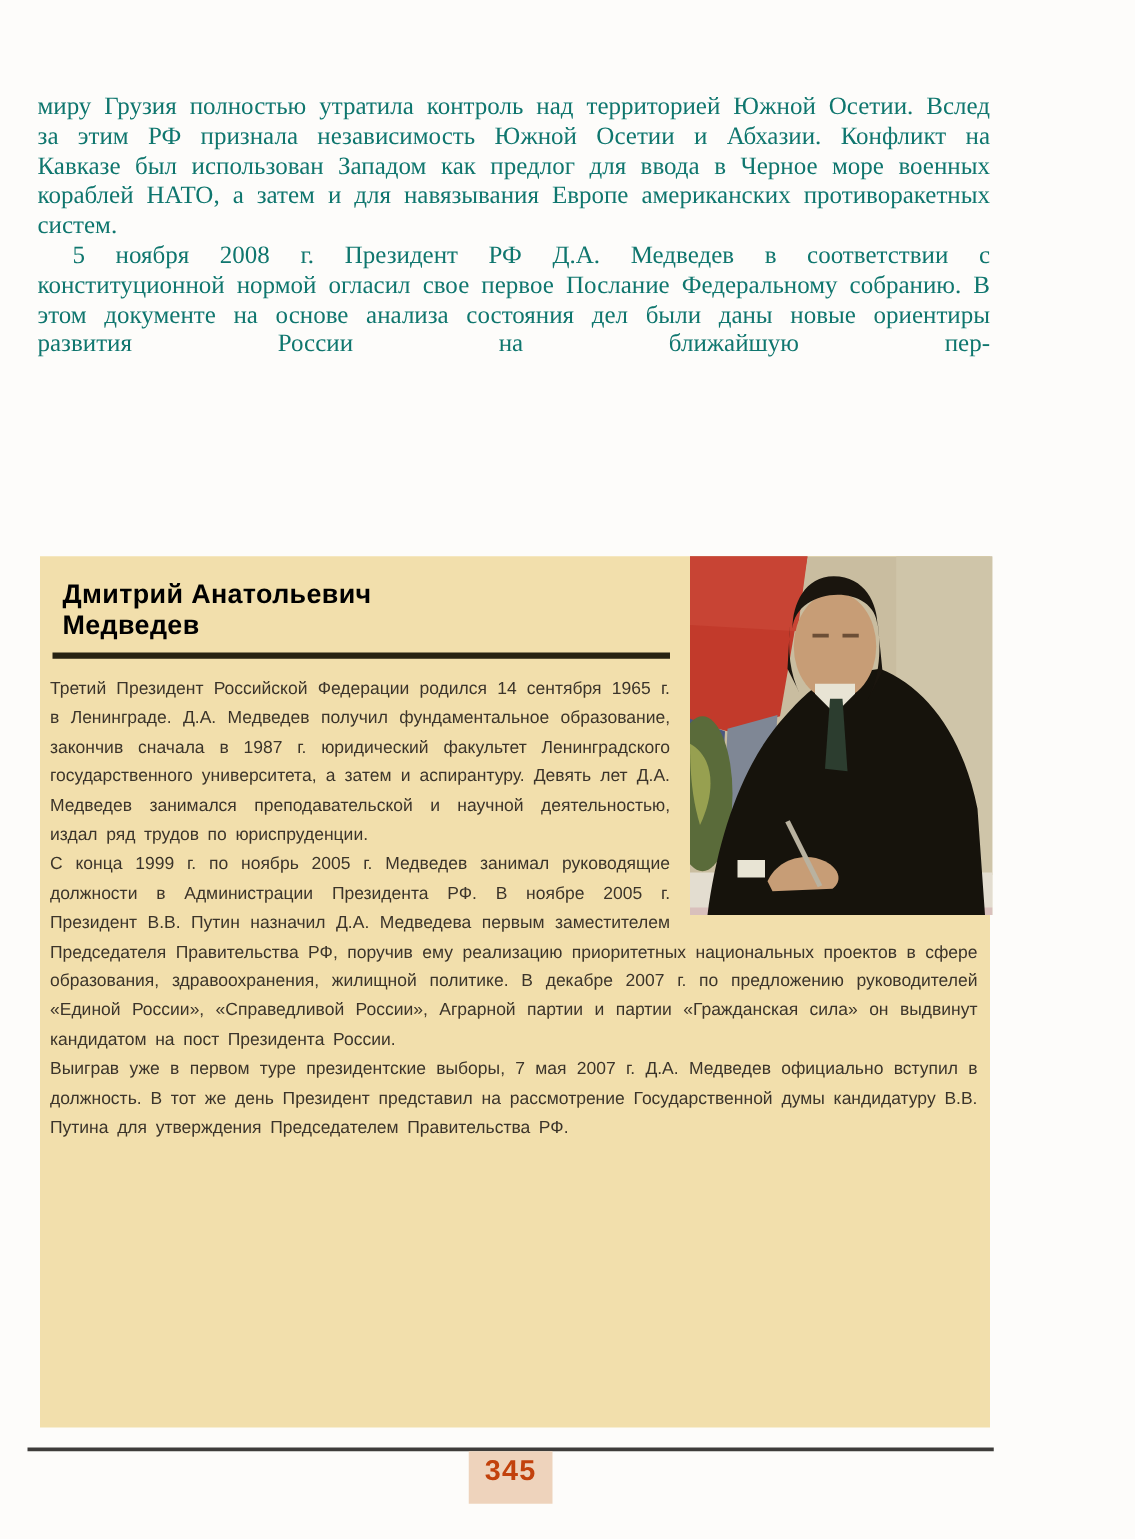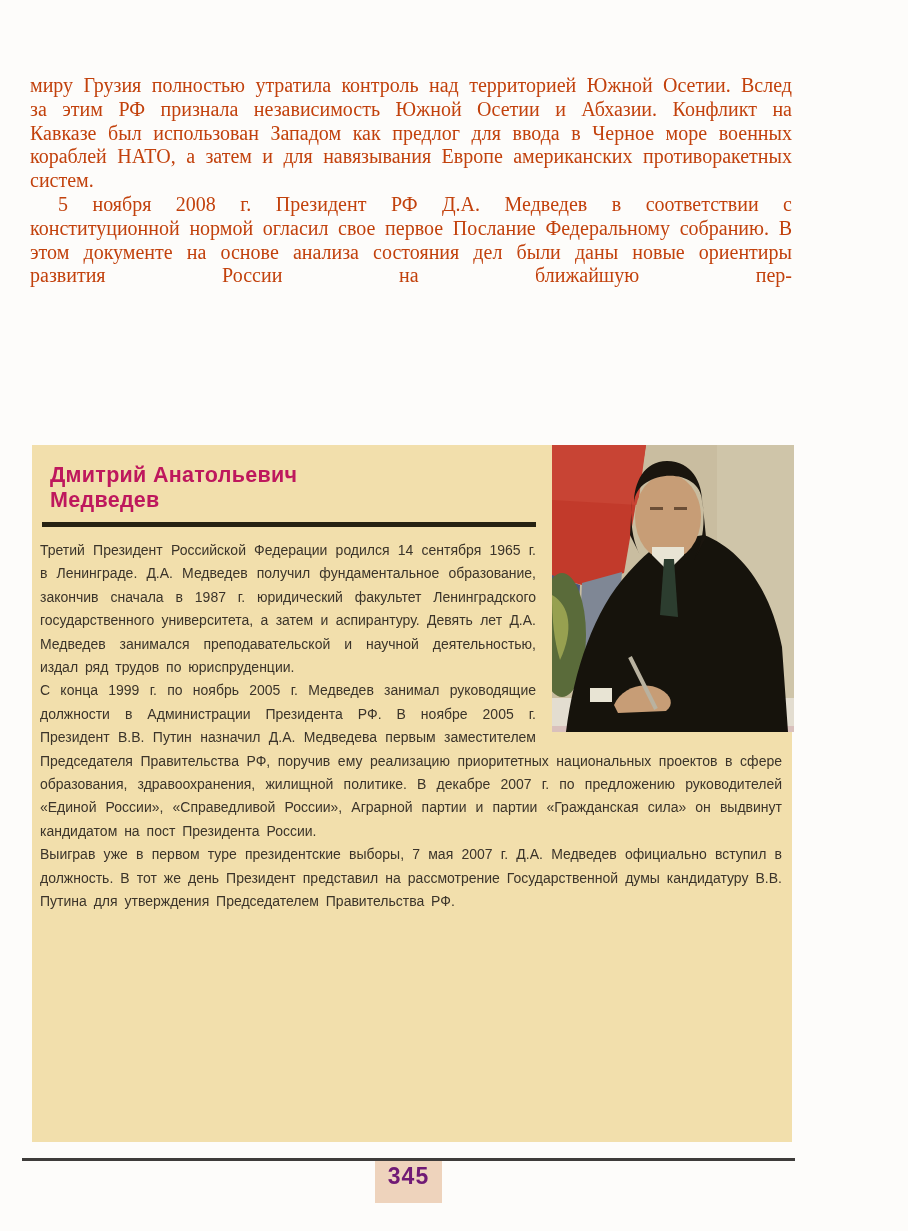--- a/index.html
+++ b/index.html
@@ -13,21 +13,21 @@
   }
 
   
   .main-text {
     margin: 74px 0 0 30px;
     width: 762px;
     height: 371px;
     overflow: hidden;
     font-size: 20px;
     line-height: 23.8px;
-    color: #c2410c;
+    color: #0f766e;
     text-align: justify;
     word-spacing: 4.5px;
     font-family: Liberation Serif, serif;
   }
   .main-text p { margin: 0; }
   .main-text p.indent { text-indent: 28px; }
   .main-text p.last-justify { text-align-last: justify; }
 
   
   .bio-box {
@@ -48,21 +48,21 @@
     margin: -12px -12px 12px 16px;
     padding: 0;
   }
   .bio-photo svg { display: block; width: 242px; height: 287px; }
   .bio-title {
     margin: 6px 0 0 10px;
     font-size: 21.5px;
     line-height: 25px;
     font-weight: bold;
     letter-spacing: 0.3px;
-    color: #be185d;
+    color: #000000;
   }
   .title-rule {
     overflow: hidden;        
     height: 5px;
     background: #272212;
     margin: 9px 14px 12px 2px;
   }
   .bio-text p {
     margin: 0;
     font-size: 14px;
@@ -79,21 +79,21 @@
     background: #3e3c3a;
   }
   .page-number-row {
     margin-left: 22px;
     width: 773px;
     text-align: center;
   }
   .page-number {
     display: inline-block;
     background: #eed3bc;
-    color: #701a75;
+    color: #c2410c;
     font: bold 23px/1 "Liberation Sans", sans-serif;
     letter-spacing: 1px;
     padding: 4px 13px 15px 13px;
   }
 </style>
 </head>
 <body>
 
 <div class="page">
 

